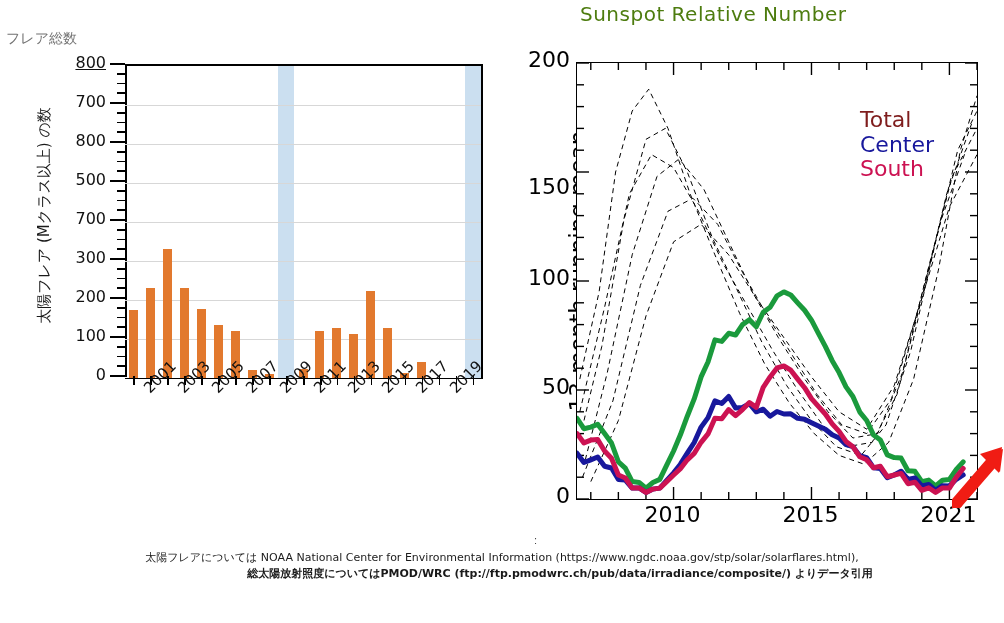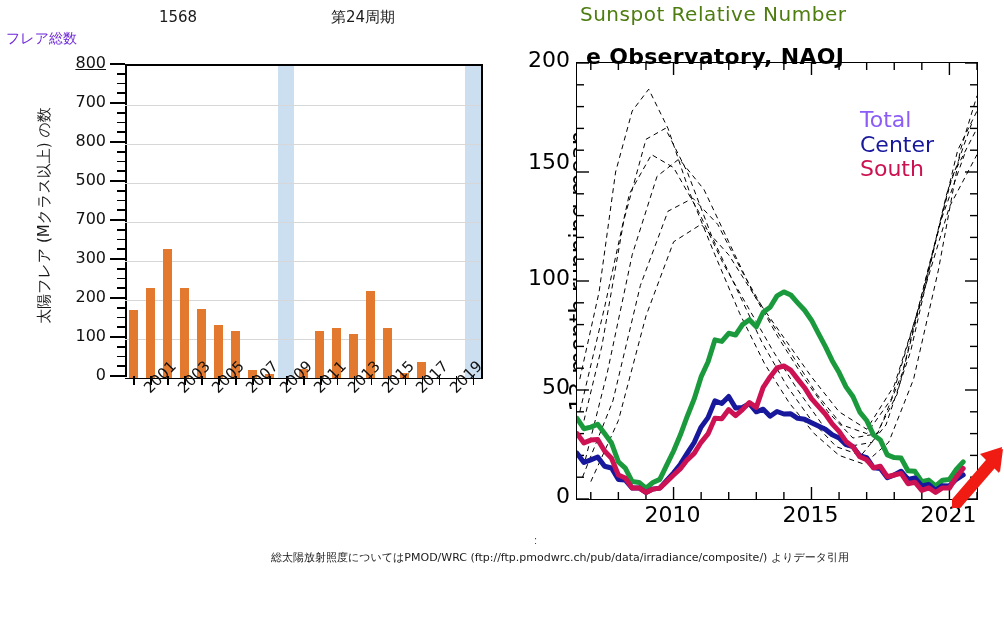--- a/index.html
+++ b/index.html
@@ -10,21 +10,21 @@
   #left-panel{position:absolute;left:0;top:0;width:520px;height:545px;}
 
   .cycle-hdr{position:absolute;text-align:center;font-size:15px;line-height:1.28;
              color:#1a1a1a;font-family:"DejaVu Sans",sans-serif;}
   #cycle23-hdr{left:108px;top:8px;width:140px;}
   #cycle24-hdr{left:293px;top:8px;width:140px;}
   .cycle-hdr .cyc-name{display:block;}
   .cycle-hdr .cyc-val{display:block;}
 
   #flare-total-label{position:absolute;left:6px;top:30px;font-size:14px;
-        font-family:"DejaVu Sans",sans-serif;color:#6d28d9;white-space:nowrap;}
+        font-family:"DejaVu Sans",sans-serif;color:#737373;white-space:nowrap;}
 
   #ylabel-left{position:absolute;left:-106px;top:206px;width:300px;
         transform:rotate(-90deg);transform-origin:50% 50%;
         text-align:center;font-size:15px;color:#1a1a1a;
         font-family:"DejaVu Sans",sans-serif;white-space:nowrap;}
 
   
   #bar-plot{position:absolute;left:125px;top:64px;width:356px;height:312px;
             border-top:2px solid #000;border-right:2px solid #000;
             border-bottom:1.5px solid #000;}
@@ -82,33 +82,31 @@
   #ssn-legend{position:absolute;left:370px;top:108px;z-index:5;}
   #ssn-legend div{font-size:22px;font-family:"DejaVu Sans",sans-serif;
       line-height:1.12;font-weight:400;}
 
   #red-arrow{position:absolute;left:952px;top:436px;width:52px;height:72px;z-index:9;}
 
   
   #footnote{position:absolute;left:0;top:550px;width:1004px;text-align:center;}
   #footnote div{font-size:11px;font-family:"DejaVu Sans",sans-serif;
       color:#1a1a1a;line-height:1.42;}
-  #footnote .ln2{padding-left:116px;}
+  #footnote .ln2{padding-left:116px;font-weight:bold;}
   #dots{position:absolute;left:534px;top:534px;font-size:11px;color:#444;}
 </style>
 </head>
 <body>
 
 <div id="left-panel">
 
   <div id="cycle23-hdr" class="cycle-hdr">
-    <span class="cyc-val">1568</span>
   </div>
   <div id="cycle24-hdr" class="cycle-hdr">
-    <span class="cyc-name">第24周期</span>
   </div>
 
   <div id="flare-total-label">フレア総数</div>
   <div id="ylabel-left">太陽フレア (Mクラス以上) の数</div>
 
   <div id="ylabels-left">
       <div class="ytl" style="top: -11px; text-decoration: underline;">800</div>
       <div class="ytl" style="top: 28px;">700</div>
       <div class="ytl" style="top: 67px;">800</div>
       <div class="ytl" style="top: 106px;">500</div>
@@ -222,26 +220,25 @@
       <div class="xl" style="left: 218.857px;">2013</div>
       <div class="xl" style="left: 252.762px;">2015</div>
       <div class="xl" style="left: 286.667px;">2017</div>
       <div class="xl" style="left: 320.571px;">2019</div>
     </div>
 </div>
 
 <div id="right-panel">
 
   <div id="ssn-title">Sunspot Relative Number</div>
-  <div id="ssn-subtitle">e Observatory, NAOJ</div>
   <div id="ylabel-right">13-month running mean</div>
 
   <div id="ssn-ylabels">
       <div class="yl" style="top: -15px;">200</div>
-      <div class="yl" style="top: 87px;">150</div>
+      <div class="yl" style="top: 112px;">150</div>
       <div class="yl" style="top: 203px;">100</div>
       <div class="yl" style="top: 312px;">50</div>
       <div class="yl" style="top: 421px;">0</div>
     </div>
 
   <div id="ssn-plot">
     <svg id="ssn-svg" width="400" height="436">
         <line x1="0" y1="436" x2="12" y2="436" stroke="#000" stroke-width="1.4"></line>
         <line x1="400" y1="436" x2="388" y2="436" stroke="#000" stroke-width="1.4"></line>
         <line x1="0" y1="414.2" x2="7" y2="414.2" stroke="#000" stroke-width="1.4"></line>
@@ -320,33 +317,34 @@
         <path d="M8.3,396.8 L30.3,309.6 L55.2,191.8 L80.0,113.4 L102.1,95.9 L126.9,126.4 L151.7,178.8 L176.6,231.1 L201.4,274.7 L226.2,313.9 L251.0,348.8 L275.9,375.0 L300.7,370.6 L325.5,309.6 L350.3,209.3 L375.2,113.4 L400.0,65.4" fill="none" stroke="#000000" stroke-width="1" stroke-dasharray="5,4"></path>
         <path d="M5.5,414.2 L35.9,337.9 L63.4,222.4 L91.0,148.2 L115.9,135.2 L140.7,161.3 L165.5,209.3 L190.3,252.9 L215.2,292.1 L240.0,331.4 L264.8,361.9 L289.7,370.6 L314.5,335.7 L339.3,252.9 L364.1,157.0 L389.0,87.2" fill="none" stroke="#000000" stroke-width="1" stroke-dasharray="5,4"></path>
         <path d="M13.8,418.6 L41.4,357.5 L69.0,252.9 L96.6,178.8 L124.1,161.3 L151.7,191.8 L179.3,235.4 L206.9,274.7 L234.5,313.9 L262.1,348.8 L289.7,366.2 L317.2,322.6 L344.8,235.4 L372.4,143.9 L400.0,91.6" fill="none" stroke="#000000" stroke-width="1" stroke-dasharray="5,4"></path>
         <path d="M0.0,355.3 L6.9,365.7 L13.8,364.1 L20.7,361.3 L27.6,370.6 L34.5,380.0 L41.4,398.9 L48.3,405.2 L55.2,418.6 L62.1,419.4 L69.0,425.1 L75.9,419.5 L82.8,416.4 L89.7,402.2 L96.6,388.0 L103.4,371.8 L110.3,353.2 L117.2,335.9 L124.1,313.9 L131.0,299.0 L137.9,276.9 L144.8,278.4 L151.7,270.3 L158.6,272.0 L165.5,261.6 L172.4,256.7 L179.3,263.8 L186.2,249.2 L193.1,244.2 L200.0,232.9 L206.9,228.9 L213.8,232.0 L220.7,239.8 L227.6,247.3 L234.5,257.2 L241.4,270.3 L248.3,283.4 L255.2,297.7 L262.1,309.6 L269.0,323.9 L275.9,333.5 L282.8,349.1 L289.7,357.5 L296.6,372.1 L303.4,377.1 L310.3,391.9 L317.2,394.6 L324.1,395.1 L331.0,407.7 L337.9,408.3 L344.8,418.6 L351.7,417.1 L358.6,422.9 L365.5,417.3 L372.4,416.4 L379.3,406.5 L386.2,398.9" fill="none" stroke="#1a9a3c" stroke-width="5" stroke-linejoin="round" stroke-linecap="round"></path>
         <path d="M0.0,390.2 L6.9,399.5 L13.8,396.8 L20.7,394.0 L27.6,403.3 L34.5,405.0 L41.4,416.4 L48.3,417.1 L55.2,425.1 L62.1,424.9 L69.0,429.5 L75.9,426.1 L82.8,425.1 L89.7,417.5 L96.6,409.8 L103.4,401.2 L110.3,390.2 L117.2,379.5 L124.1,364.1 L131.0,354.6 L137.9,337.9 L144.8,340.5 L151.7,333.5 L158.6,345.0 L165.5,344.4 L172.4,340.6 L179.3,348.8 L186.2,346.2 L193.1,353.2 L200.0,348.5 L206.9,351.0 L213.8,350.8 L220.7,355.3 L227.6,356.3 L234.5,359.7 L241.4,363.0 L248.3,366.2 L255.2,371.8 L262.1,375.0 L269.0,381.7 L275.9,383.7 L282.8,392.7 L289.7,394.6 L296.6,404.8 L303.4,405.5 L310.3,414.7 L317.2,412.0 L324.1,408.2 L331.0,416.4 L337.9,414.9 L344.8,422.9 L351.7,421.5 L358.6,427.3 L365.5,422.7 L372.4,422.9 L379.3,416.3 L386.2,412.0" fill="none" stroke="#18189c" stroke-width="5" stroke-linejoin="round" stroke-linecap="round"></path>
         <path d="M0.0,370.6 L6.9,379.9 L13.8,377.1 L20.7,376.6 L27.6,388.0 L34.5,395.2 L41.4,412.0 L48.3,415.0 L55.2,425.1 L62.1,424.9 L69.0,429.5 L75.9,426.1 L82.8,425.1 L89.7,418.6 L96.6,412.0 L103.4,405.6 L110.3,396.8 L117.2,390.4 L124.1,379.3 L131.0,370.9 L137.9,355.3 L144.8,355.8 L151.7,346.6 L158.6,352.6 L165.5,346.6 L172.4,339.5 L179.3,344.4 L186.2,324.4 L193.1,313.9 L200.0,304.9 L206.9,303.0 L213.8,307.2 L220.7,316.1 L227.6,324.7 L234.5,335.7 L241.4,343.4 L248.3,351.0 L255.2,360.9 L262.1,368.4 L269.0,378.4 L275.9,383.7 L282.8,393.8 L289.7,396.8 L296.6,404.8 L303.4,403.3 L310.3,413.7 L317.2,412.0 L324.1,410.4 L331.0,420.7 L337.9,419.2 L344.8,427.3 L351.7,424.8 L358.6,429.5 L365.5,424.9 L372.4,425.1 L379.3,414.1 L386.2,405.5" fill="none" stroke="#cc1252" stroke-width="5" stroke-linejoin="round" stroke-linecap="round"></path>
       </svg>
   </div>
 
   <div id="ssn-legend">
-      <div style="color: #8b5cf6;">Total</div>
+      <div style="color: #7f1d1d;">Total</div>
       <div style="color: rgb(24, 24, 156);">Center</div>
       <div style="color: rgb(204, 18, 82);">South</div>
     </div>
   <div id="ssn-xlabels">
       <div class="xl" style="left: 96.5517px;">2010</div>
       <div class="xl" style="left: 234.483px;">2015</div>
       <div class="xl" style="left: 372.414px;">2021</div>
     </div>
 </div>
 
 <svg id="red-arrow" viewBox="0 0 52 72">
   <path d="M2 70 L40 27 L31 20 L51 13 L48 36 L39 29 L9 71 Z" fill="#f01c14"></path>
   <path d="M3 69 L41 25" stroke="#f01c14" stroke-width="12" stroke-linecap="round"></path>
   <path d="M28 18 L50 11 L47 37 Z" fill="#f01c14"></path>
 </svg>
 
 <div id="dots">:</div>
 <div id="footnote">
+  <div class="ln1">太陽フレアについては NOAA National Center for Environmental Information (https://www.ngdc.noaa.gov/stp/solar/solarflares.html),</div>
   <div class="ln2">総太陽放射照度についてはPMOD/WRC (ftp://ftp.pmodwrc.ch/pub/data/irradiance/composite/) よりデータ引用</div>
 </div>
 
 </body></html>

